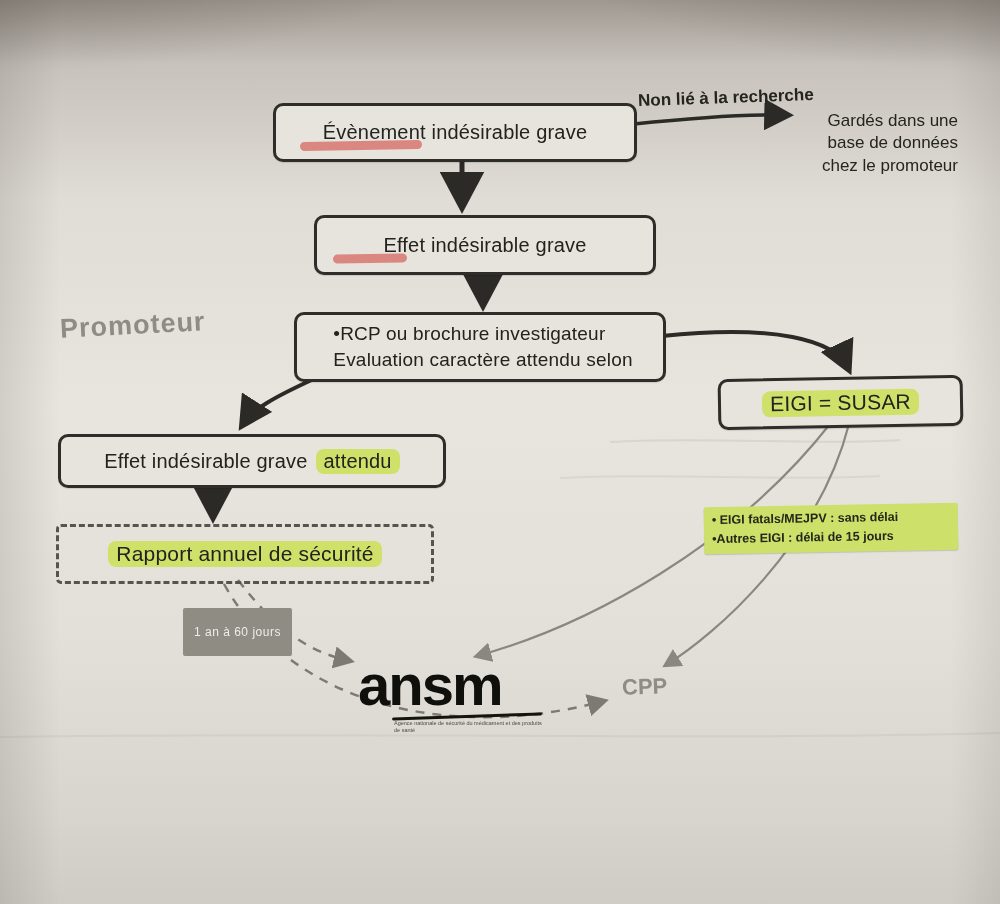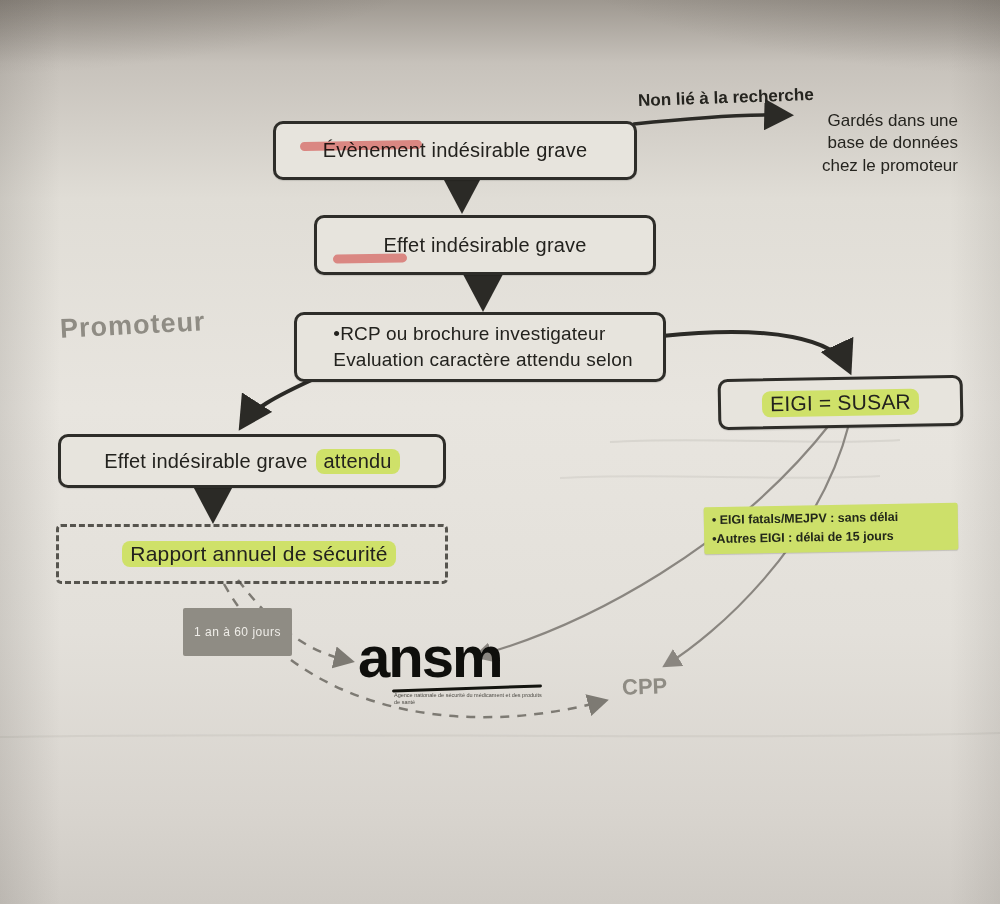--- a/index.html
+++ b/index.html
@@ -14,36 +14,36 @@
   #stage::after{
     content:"";position:absolute;inset:0;pointer-events:none;
     background:linear-gradient(90deg, rgba(70,64,58,0.14) 0, rgba(0,0,0,0) 6%, rgba(0,0,0,0) 95%, rgba(70,64,58,0.10) 100%);
   }
   .node{
     position:absolute;border:3px solid #2e2d29;border-radius:10px;background:#e7e4dd;
     display:flex;align-items:center;justify-content:center;
     font-size:20px;color:#23221e;letter-spacing:.2px;z-index:3;
     box-shadow:0 1px 1px rgba(0,0,0,0.12);
   }
-  .node.dashed{border:3px dashed #56544e;border-radius:5px;background:transparent;box-shadow:none;padding-left:14px;}
+  .node.dashed{border:3px dashed #56544e;border-radius:5px;background:transparent;box-shadow:none;}
   .hl{background:#cfe169;border-radius:8px;padding:1px 8px;}
   .pink{position:absolute;background:#ef8584;height:9px;border-radius:5px;opacity:.85;z-index:4;mix-blend-mode:multiply;}
   .freetext{position:absolute;color:#25241f;z-index:3;}
   .gray-script{position:absolute;color:#8f8c84;font-weight:bold;z-index:3;}
   #note-box{
     position:absolute;left:704px;top:505px;width:238px;z-index:3;
     background:#cde06a;color:#23281a;font-size:12.5px;font-weight:bold;
     line-height:1.55;padding:4px 8px;border-radius:2px;transform:rotate(-1deg);
     box-shadow:0 1px 1px rgba(0,0,0,0.15);
   }
   #delay-badge{
     position:absolute;left:183px;top:608px;z-index:3;
     background:#8f8c84;color:#efede8;font-size:12px;padding:17px 11px;border-radius:2px;letter-spacing:.5px;
   }
-  #ansm-logo{position:absolute;left:358px;top:628px;z-index:3;color:#0f0f0c;}
+  #ansm-logo{position:absolute;left:358px;top:656px;z-index:3;color:#0f0f0c;}
   #ansm-logo .big{font-size:58px;font-weight:bold;letter-spacing:-2px;line-height:1;}
   #ansm-logo .swoosh{display:block;width:150px;height:3px;background:#14140f;border-radius:2px;margin:1px 0 2px 34px;transform:rotate(-2deg);}
   #ansm-logo .sub{display:block;width:150px;margin-left:36px;font-size:5.5px;line-height:1.3;color:#4c4a44;}
   svg.layer{position:absolute;inset:0;z-index:2;pointer-events:none;}
   .eval-lines{display:flex;flex-direction:column;align-items:flex-start;line-height:1.35;font-size:19px;padding-left:6px;}
   .gap{display:inline-block;width:8px;}
 </style>
 </head>
 <body>
 
@@ -73,21 +73,21 @@
     <path d="M662 336 C 775 324 835 340 848 368" stroke="#2b2a26" stroke-width="4" fill="none" stroke-linecap="round" marker-end="url(#mDark)"></path>
     <path d="M213 484 L213 515" stroke="#2b2a26" stroke-width="4.5" fill="none" stroke-linecap="round" marker-end="url(#mDark)"></path>
 
     <path d="M830 424 C 735 545 590 625 477 656" stroke="#8a8680" stroke-width="2.2" fill="none" marker-end="url(#mGray)"></path>
     <path d="M849 424 C 818 545 715 635 666 665" stroke="#8a8680" stroke-width="2.2" fill="none" marker-end="url(#mGray)"></path>
 
     <path d="M238 580 C 278 632 310 652 350 661" stroke="#7d7a73" stroke-width="2.5" fill="none" stroke-dasharray="9 8" marker-end="url(#mDash)"></path>
     <path d="M224 584 C 292 706 450 742 604 701" stroke="#7d7a73" stroke-width="2.5" fill="none" stroke-dasharray="9 8" marker-end="url(#mDash)"></path>
   </svg>
 
-  <div class="node" style="left:273px;top:121px;width:358px;height:53px;">
+  <div class="node" style="left:273px;top:103px;width:358px;height:53px;">
     <span>Évènement indésirable grave</span>
   </div>
   <div class="pink" style="left:300px;top:141px;width:122px;transform:rotate(-1deg);"></div>
 
   <div class="node" style="left:314px;top:215px;width:336px;height:54px;">
     <span>Effet indésirable grave</span>
   </div>
   <div class="pink" style="left:333px;top:254px;width:74px;transform:rotate(-1deg);"></div>
 
   <div class="node" style="left:294px;top:312px;width:366px;height:64px;">

